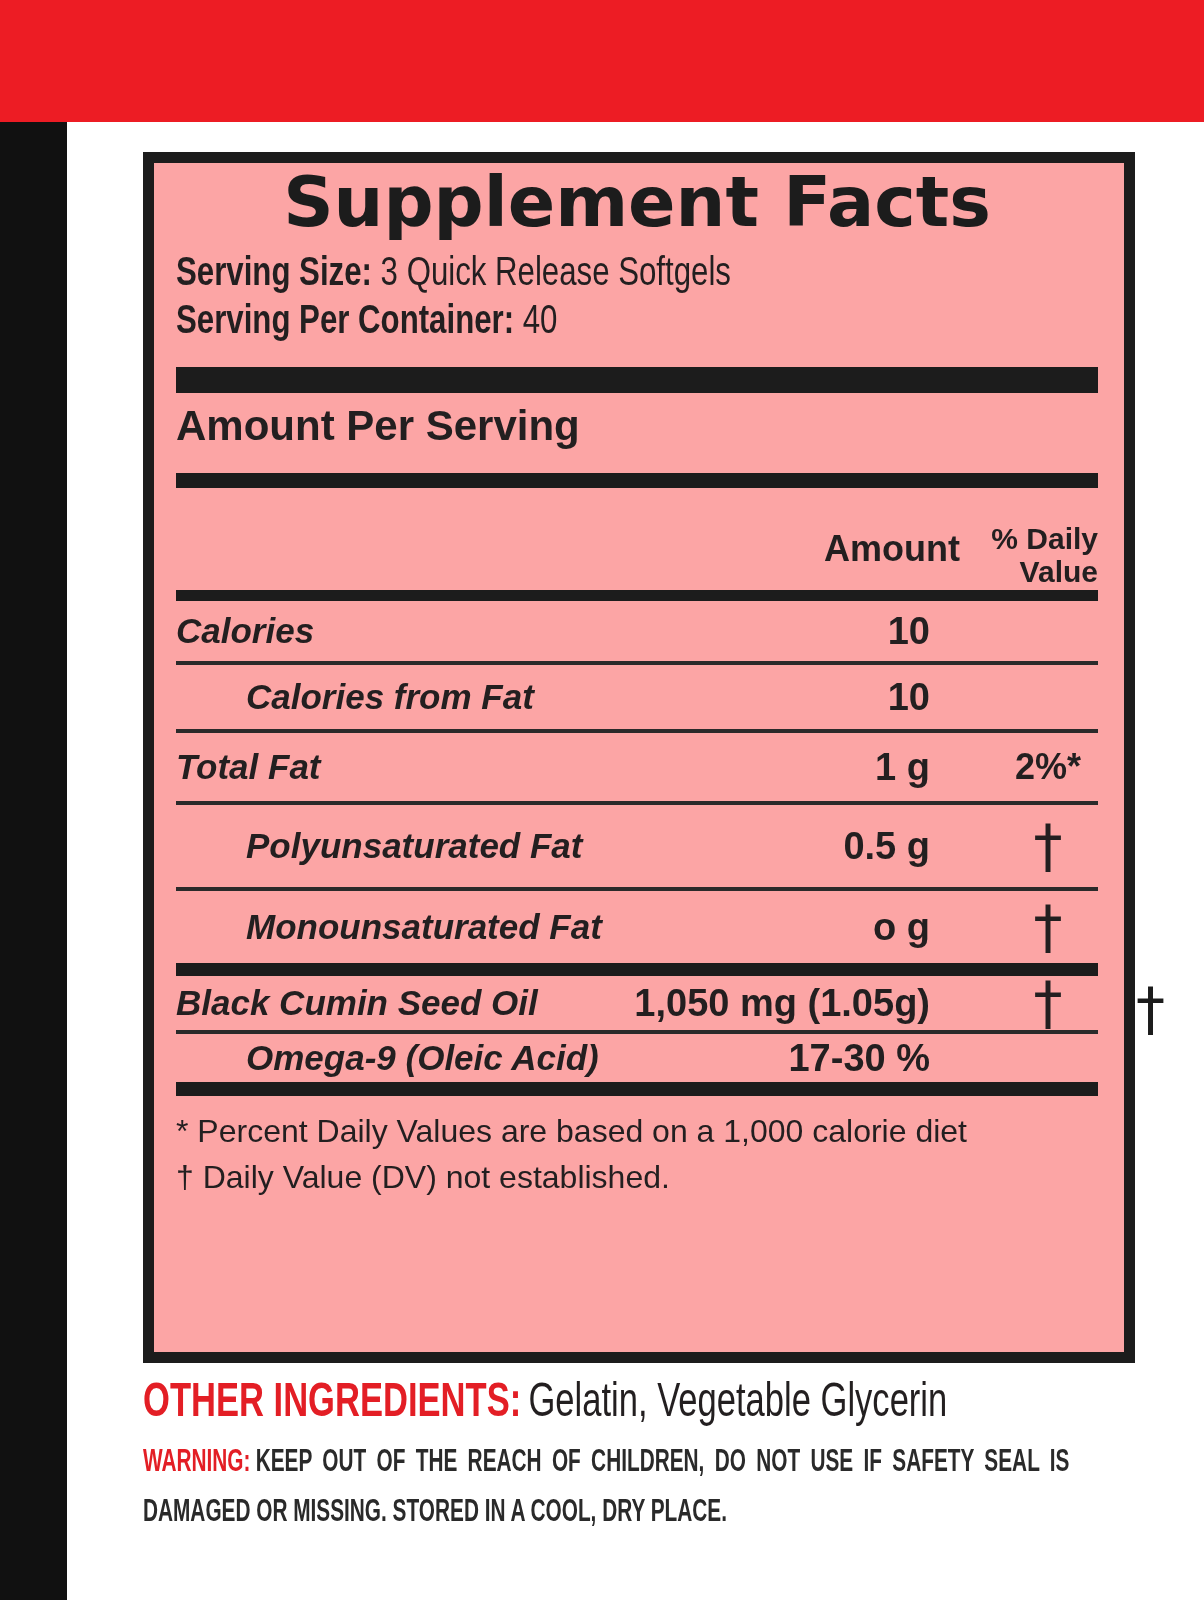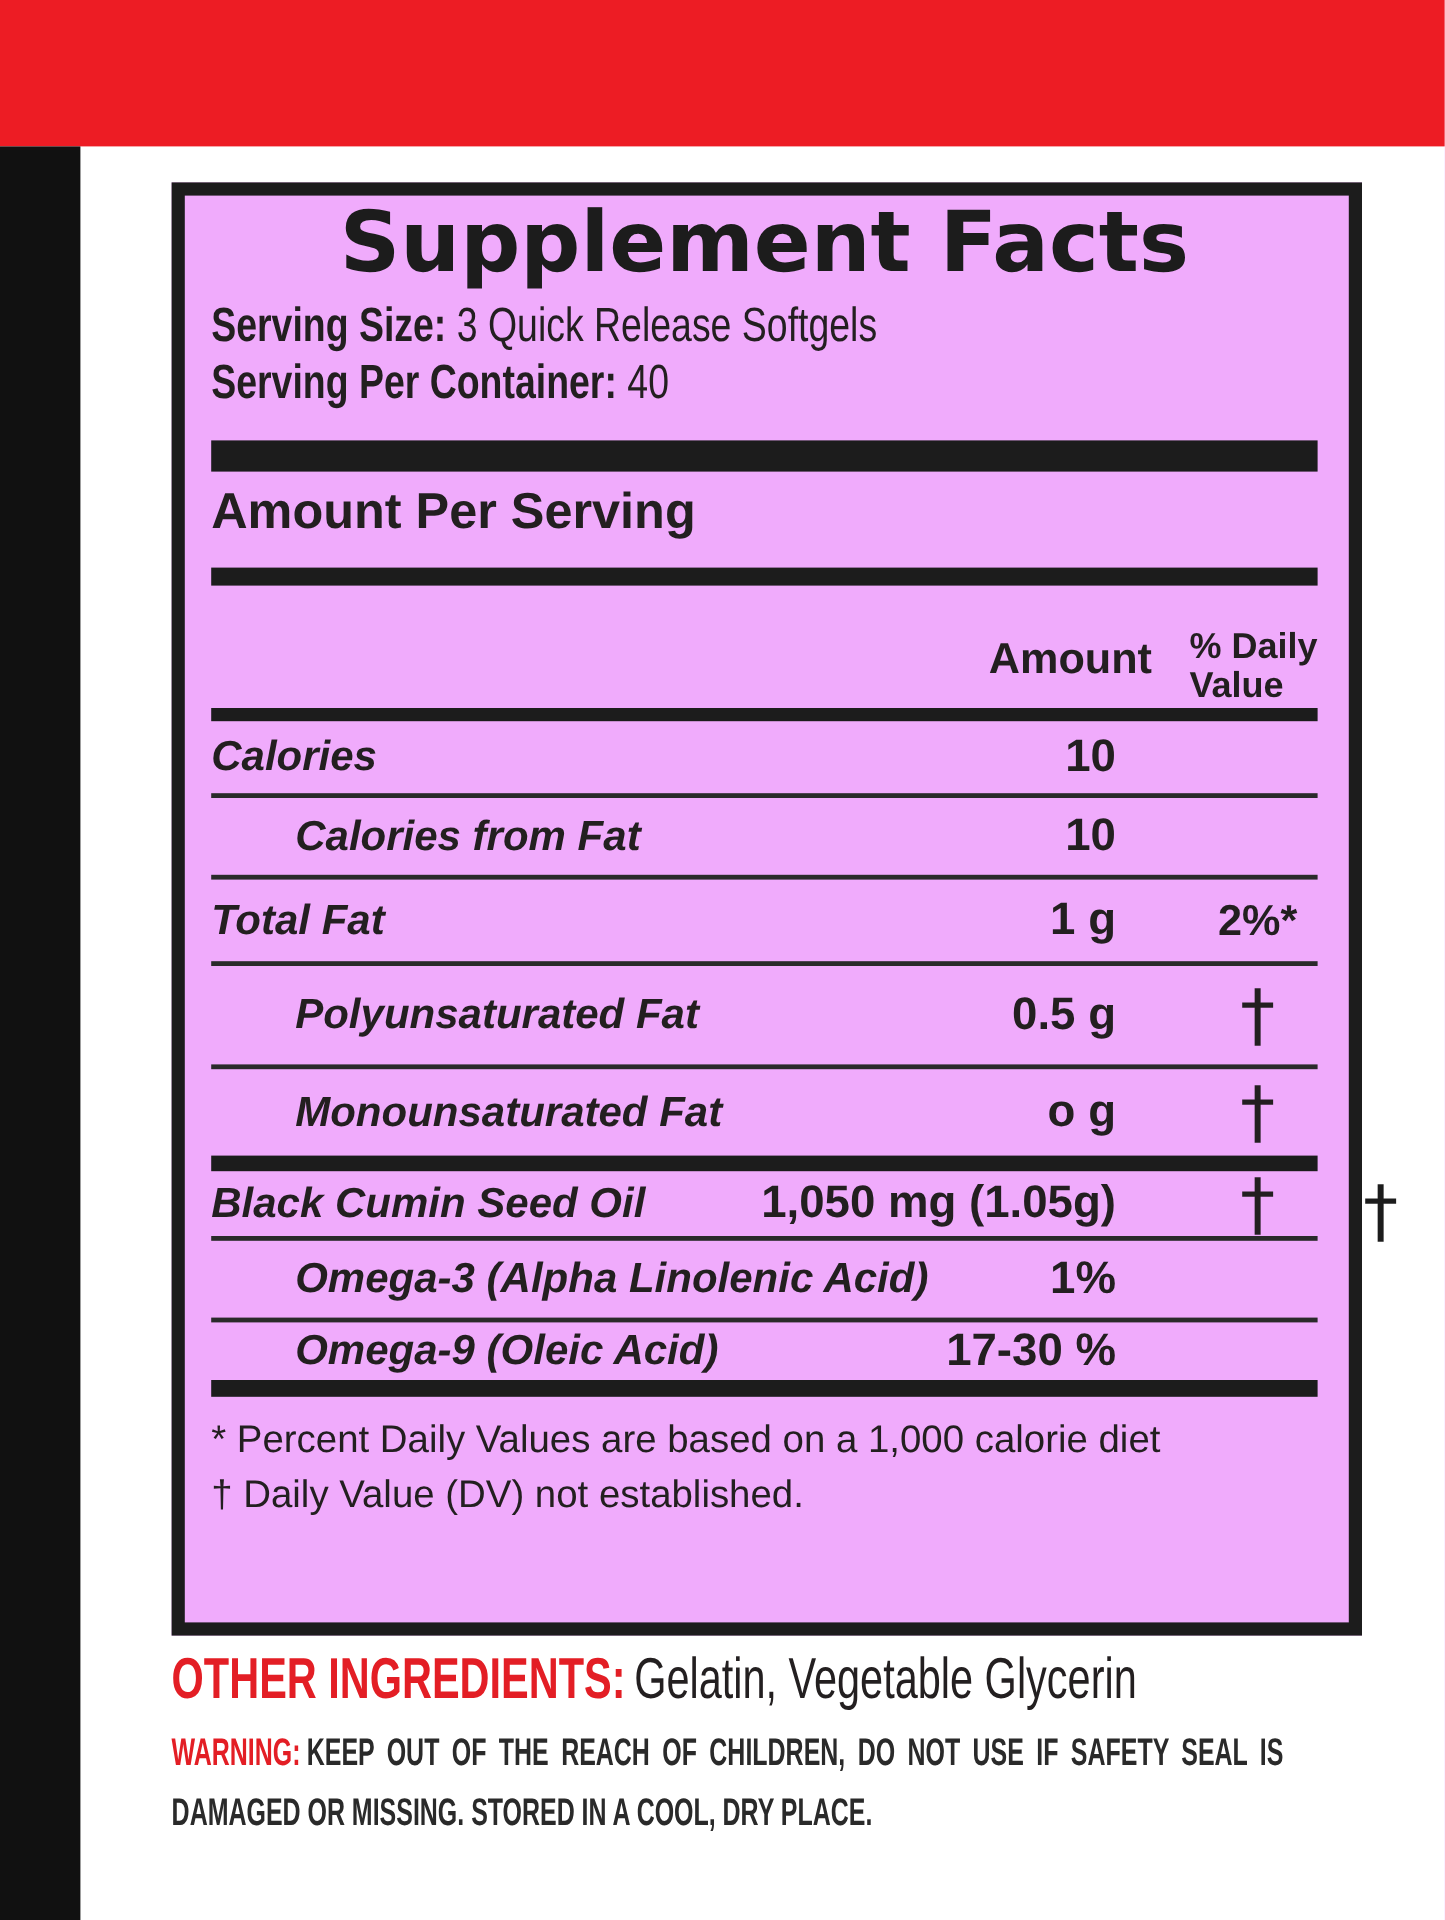--- a/index.html
+++ b/index.html
@@ -5,38 +5,38 @@
   html,body{margin:0;padding:0;}
   body{
     width:1204px;height:1600px;position:relative;background:#ffffff;
     font-family:"Liberation Sans", sans-serif;color:#231f20;overflow:hidden;
   }
   .red-bar{position:absolute;left:0;top:0;width:1204px;height:122px;background:#ED1C24;}
   .side-bar{position:absolute;left:0;top:122px;width:67px;height:1478px;background:#111111;}
 
   .panel{
     position:absolute;left:143px;top:152px;width:992px;height:1211px;
-    border:11px solid #1c1c1c;box-sizing:border-box;background:#f0abfc;
+    border:11px solid #1c1c1c;box-sizing:border-box;background:#fca5a5;
     padding:0 26px 0 22px;
   }
   .title{
     margin:4px 0 0 0;text-align:center;
     font-family:"DejaVu Sans", sans-serif;font-weight:bold;
     font-size:70px;line-height:1.02;letter-spacing:0px;color:#1c1c1c;
   }
   .serving-block{margin-top:10px;font-size:40px;line-height:1.18;
     transform:scaleX(0.78);transform-origin:0 0;white-space:nowrap;font-weight:bold;}
   .serving-block .val{font-weight:normal;}
   .bar-thick{height:26px;background:#1c1c1c;margin-top:24px;}
   .aps{margin-top:10px;font-size:42px;font-weight:bold;line-height:1.1;}
   .bar-med{height:15px;background:#1c1c1c;margin-top:24px;}
 
   .thead{position:relative;height:74px;margin-top:28px;}
   .th-amount{position:absolute;right:138px;top:12px;font-size:36px;font-weight:bold;}
-  .th-dv{position:absolute;right:0;top:6px;font-size:30px;font-weight:bold;text-align:left;line-height:1.1;}
+  .th-dv{position:absolute;right:0;top:6px;font-size:30px;font-weight:bold;text-align:right;line-height:1.1;}
   .bar-head{height:11px;background:#1c1c1c;}
 
   .row{position:relative;border-bottom:4px solid #2a2a2a;}
   .row .rname{position:absolute;left:0;top:50%;transform:translateY(-50%);
     font-size:35px;font-weight:bold;white-space:nowrap;font-style:italic;}
   .row.indent .rname{left:70px;}
   .row .ramt{position:absolute;right:168px;top:50%;transform:translateY(-50%);
     font-size:38px;font-weight:bold;white-space:nowrap;}
   .row .rdv{position:absolute;right:-10px;width:120px;text-align:center;top:50%;transform:translateY(-50%);
     font-size:36px;font-weight:bold;white-space:nowrap;}
@@ -126,25 +126,20 @@
     <span class="ramt">o g</span>
     <span class="rdv dagger">†</span>
   </div>
 
   <div class="row h54">
     <span class="rname">Black Cumin Seed Oil</span>
     <span class="ramt">1,050 mg (1.05g)</span>
     <span class="rdv dagger">†</span>
   </div>
 
-  <div class="row indent h64">
-    <span class="rname">Omega-3 (Alpha Linolenic Acid)</span>
-    <span class="ramt">1%</span>
-    <span class="rdv"></span>
-  </div>
 
 
   <div class="row indent h48 thick-after last">
     <span class="rname">Omega-9 (Oleic Acid)</span>
     <span class="ramt">17-30 %</span>
     <span class="rdv"></span>
   </div>
 
   <div class="footnotes">
     <div>* Percent Daily Values are based on a 1,000 calorie diet</div>

